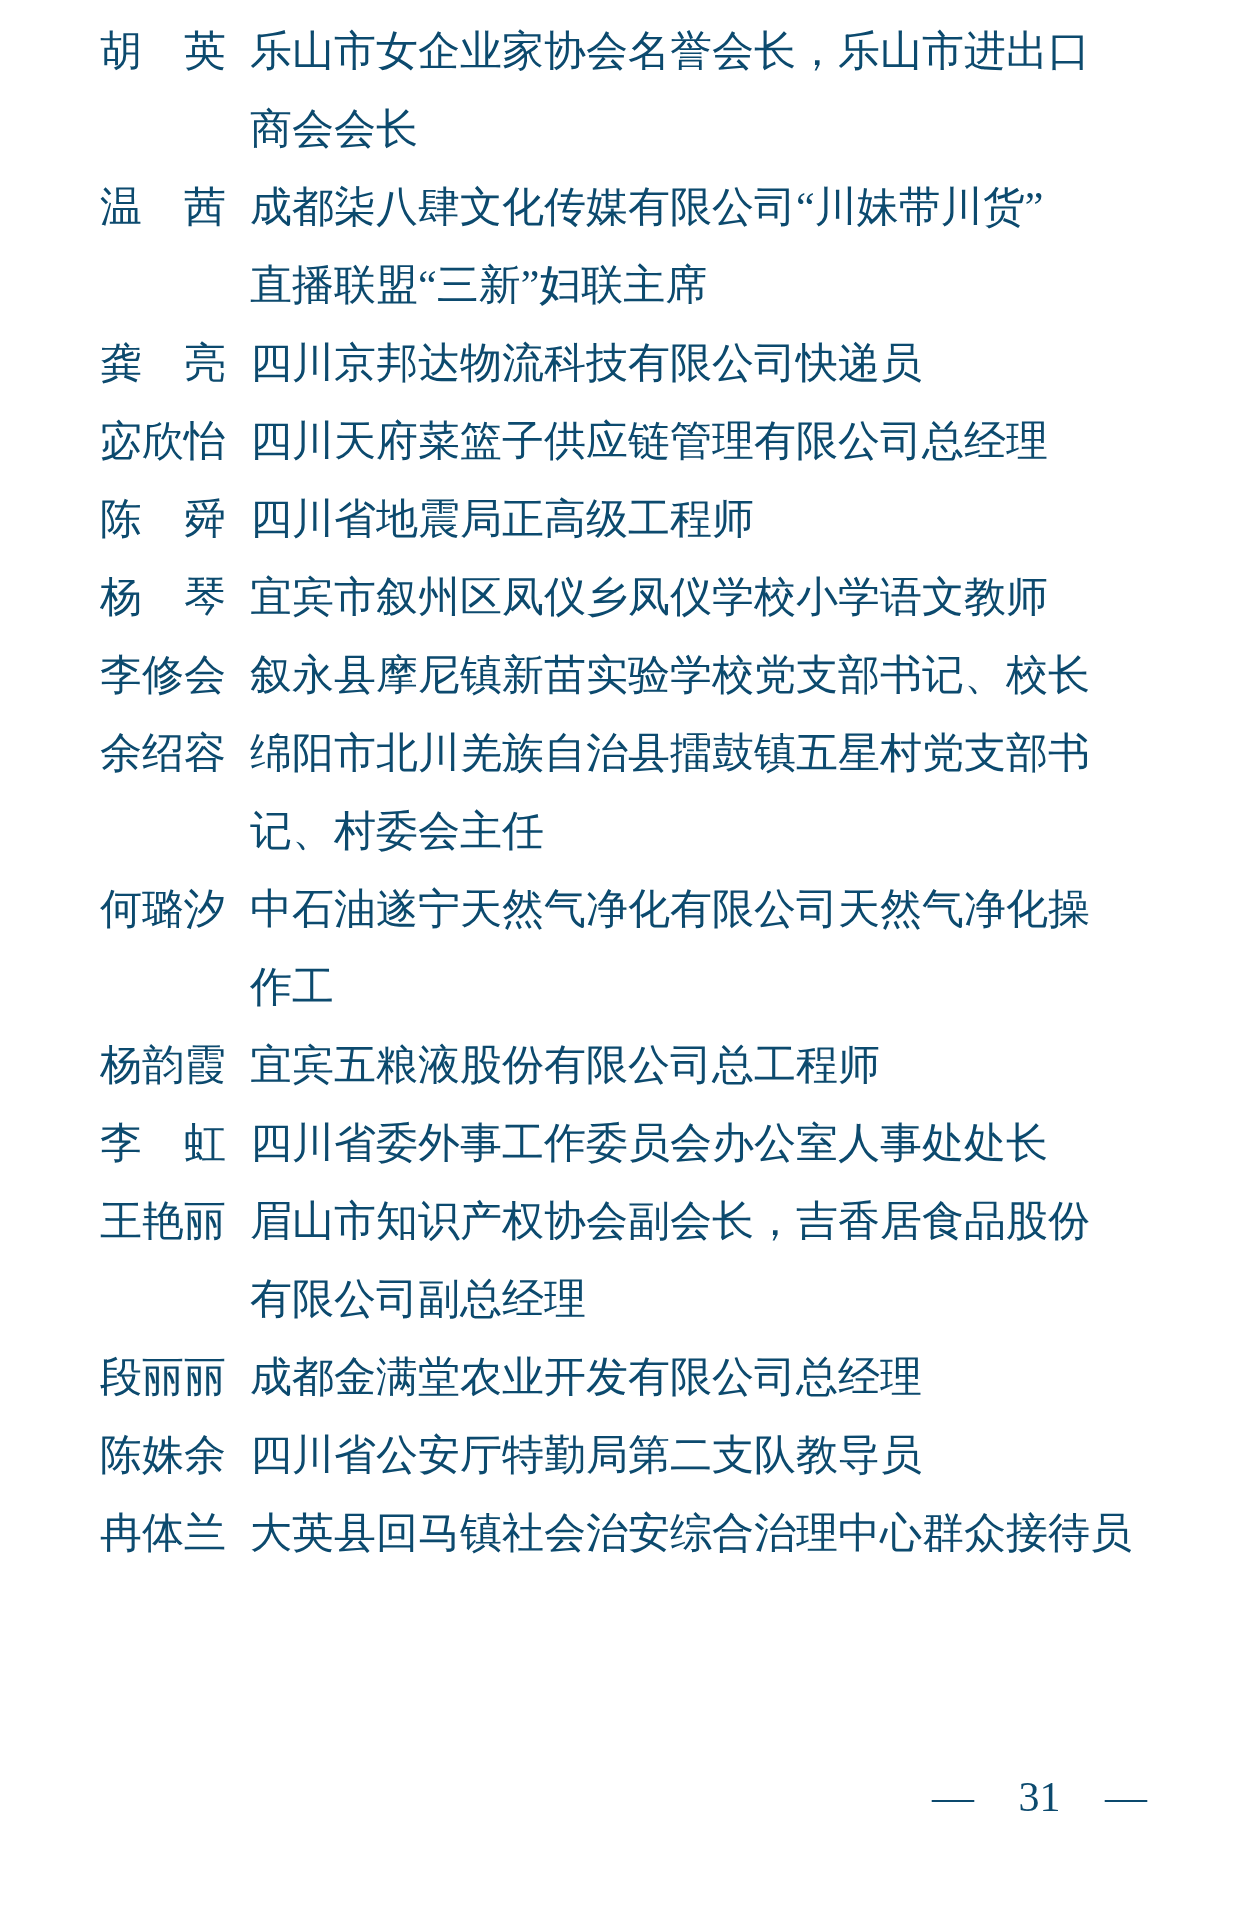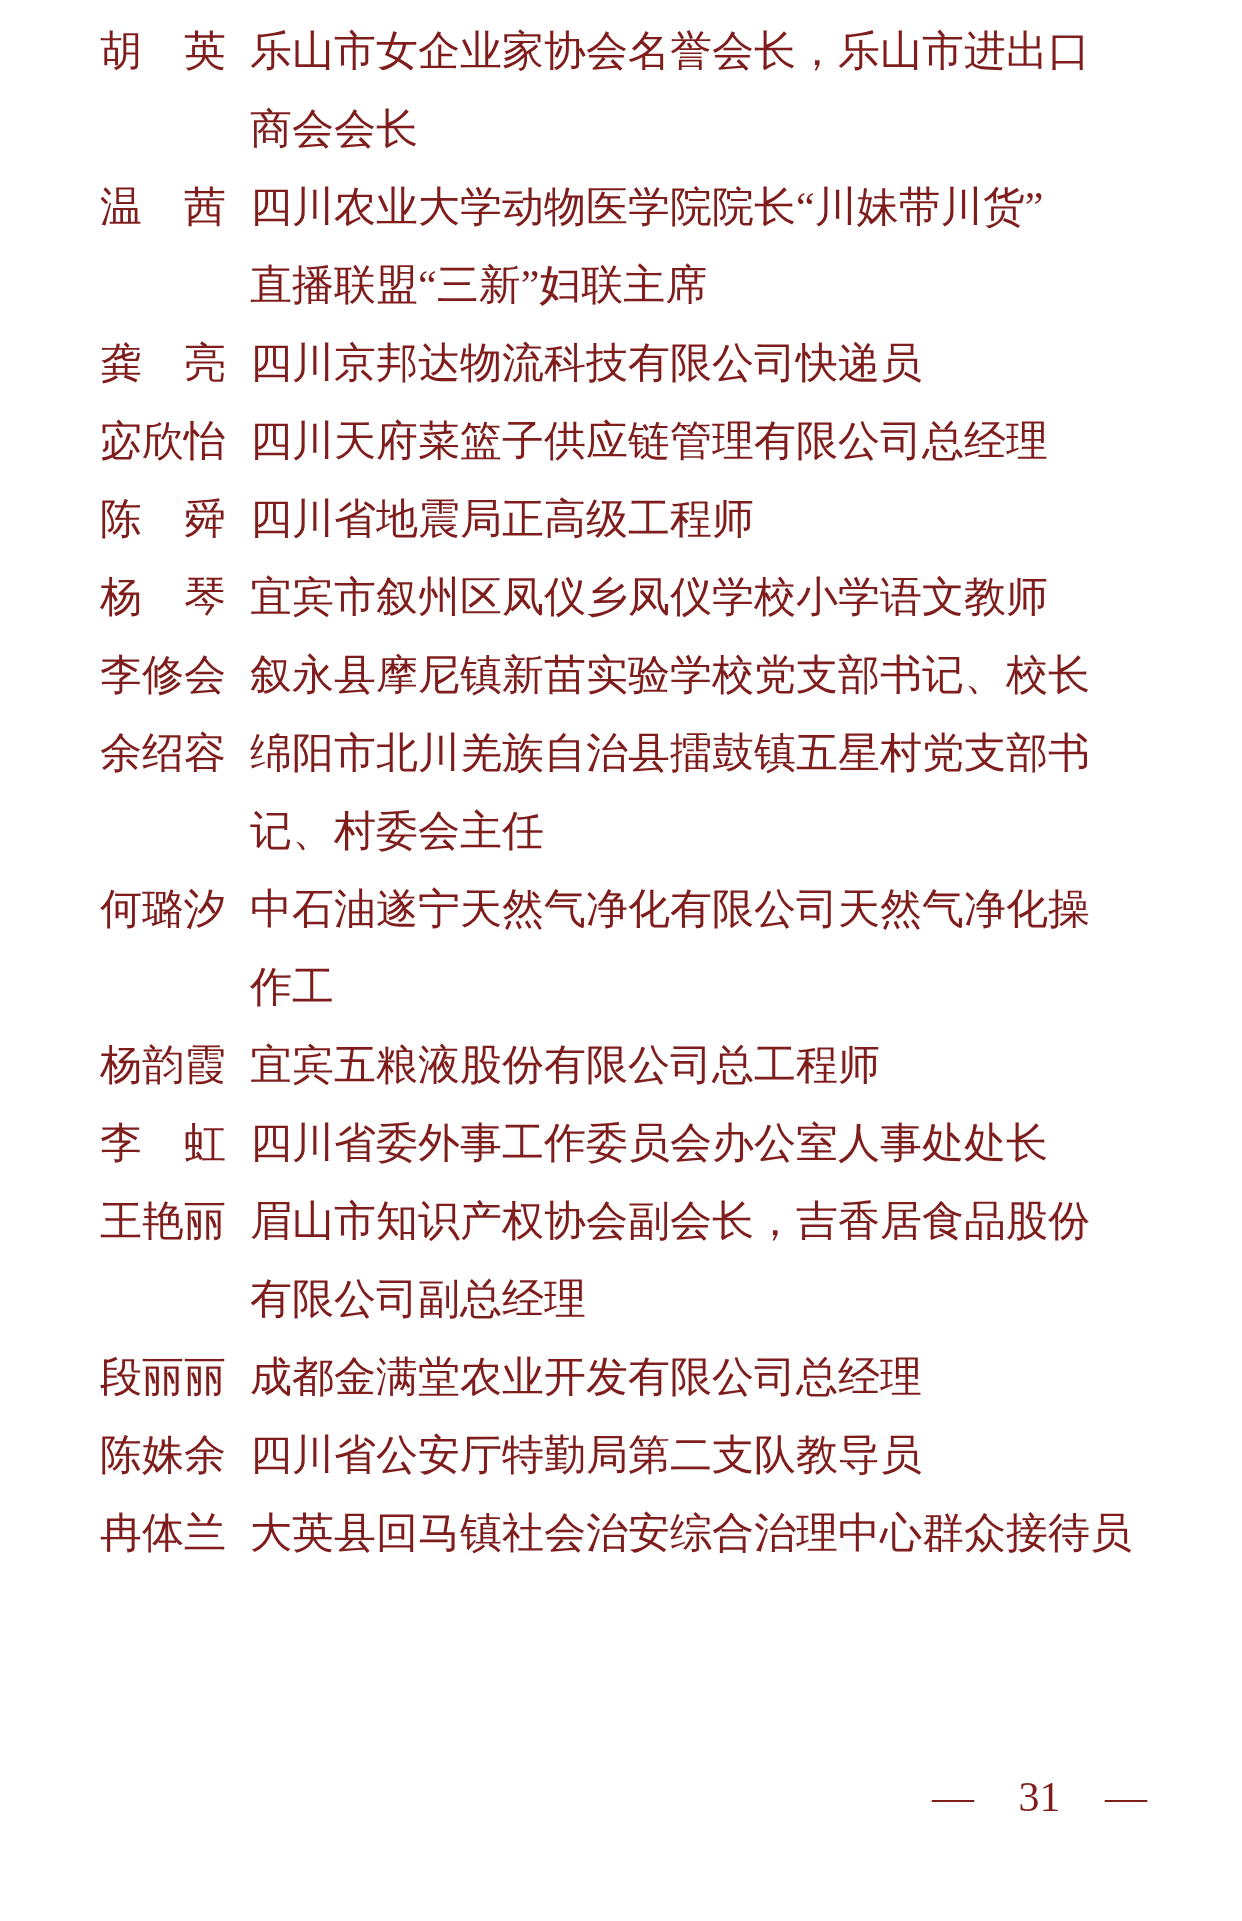--- a/index.html
+++ b/index.html
@@ -6,21 +6,21 @@
     margin: 0;
     padding: 0;
     background: #ffffff;
   }
   .page {
     position: relative;
     width: 1242px;
     height: 1921px;
     background: #ffffff;
     font-family: "Liberation Serif", "DejaVu Serif", serif;
-    color: #7f1d1d;
+    color: #0c4a6e;
     overflow: hidden;
   }
   .list {
     position: absolute;
     top: 12px;
     left: 100px;
     width: 1042px;
   }
   .entry {
     display: flex;
@@ -68,21 +68,21 @@
   <div class="list">
 
     <div class="entry">
       <span class="name">胡　英</span>
       <span class="desc">乐山市女企业家协会名誉会长，乐山市进出口
 商会会长</span>
     </div>
 
     <div class="entry">
       <span class="name">温　茜</span>
-      <span class="desc">四川农业大学动物医学院院长“川妹带川货”
+      <span class="desc">成都柒八肆文化传媒有限公司“川妹带川货”
 直播联盟“三新”妇联主席</span>
     </div>
 
     <div class="entry">
       <span class="name">龚　亮</span>
       <span class="desc">四川京邦达物流科技有限公司快递员</span>
     </div>
 
     <div class="entry">
       <span class="name">宓欣怡</span>

